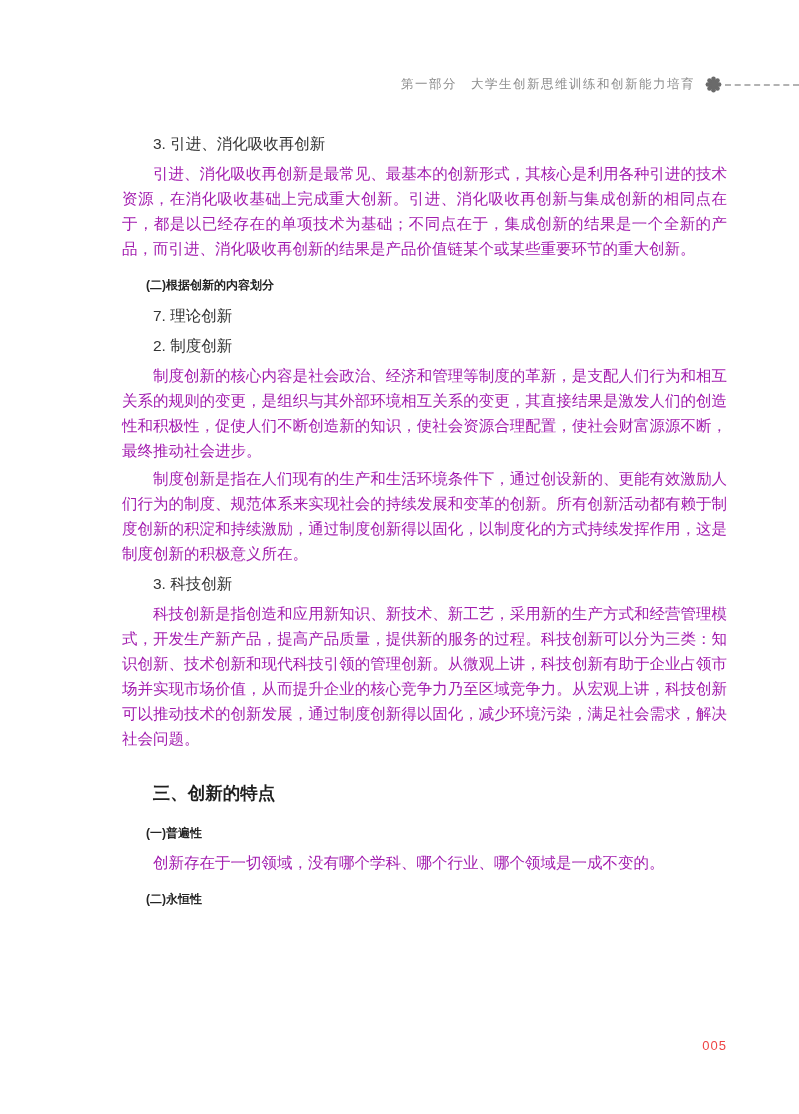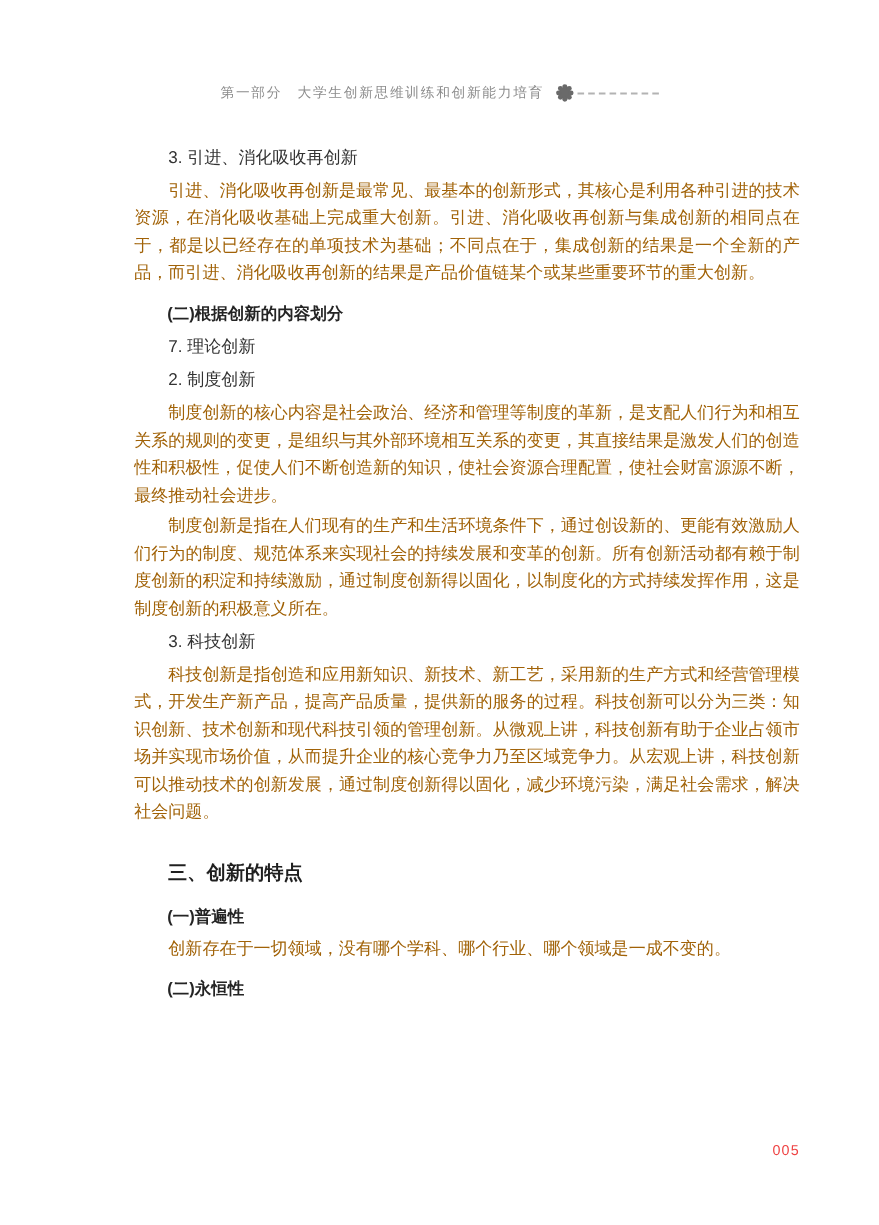--- a/index.html
+++ b/index.html
@@ -9,21 +9,21 @@
     position: relative;
     overflow: hidden;
     font-family: "Liberation Serif", "DejaVu Serif", serif;
   }
 
   
   .running-header {
     position: absolute;
     top: 76px; left: 0; right: 0;
     display: flex;
-    justify-content: center;
+    justify-content: flex-end;
     align-items: center;
     font-family: "Liberation Sans", "DejaVu Sans", sans-serif;
     font-size: 12.5px;
     color: #8c8c8c;
     letter-spacing: 1.5px;
   }
   .running-header .part-label { margin-right: 14px; }
   .ornament { margin-left: 10px; display: flex; align-items: center; }
   .dash-rule {
     width: 74px; height: 0;
@@ -38,34 +38,34 @@
     width: 605px;
     color: #333333;
   }
   .para {
     font-family: "Liberation Serif", "DejaVu Serif", serif;
     font-size: 15.5px;
     line-height: 25px;
     text-align: justify;
     text-indent: 2em;
     margin: 0 0 3px 0;
-    color: #a16207;
+    color: #a21caf;
   }
   .num-heading {
     font-family: "Liberation Sans", "DejaVu Sans", sans-serif;
     font-size: 15.5px;
     line-height: 25px;
     font-weight: normal;
     text-indent: 2em;
     margin: 5px 0 5px 0;
     color: #333333;
   }
   .bold-heading {
     font-family: "Liberation Sans", "DejaVu Sans", sans-serif;
-    font-size: 15px;
+    font-size: 12px;
     line-height: 25px;
     font-weight: bold;
     text-indent: 2em;
     margin: 12px 0 4px 0;
     color: #242424;
   }
   .section-heading {
     font-family: "Liberation Sans", "DejaVu Sans", sans-serif;
     font-size: 17.5px;
     line-height: 28px;

